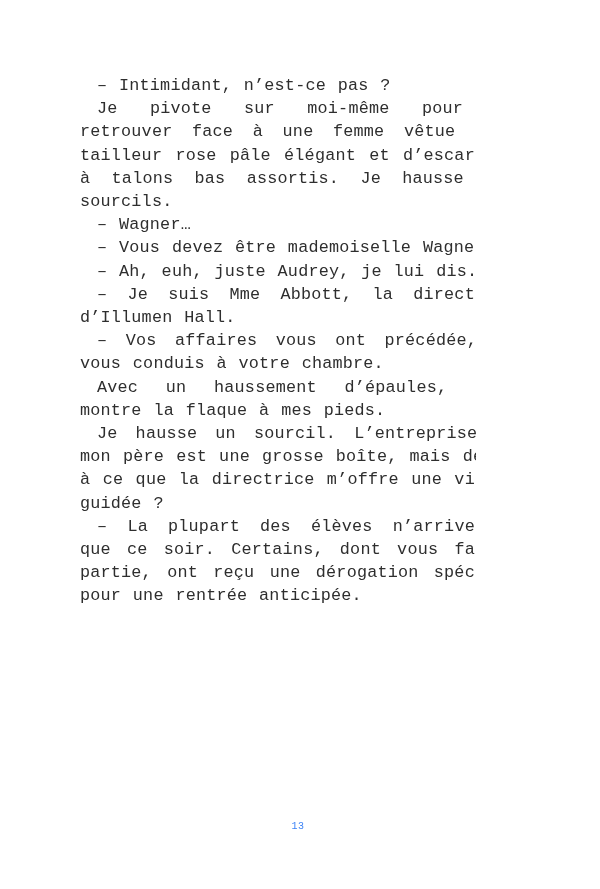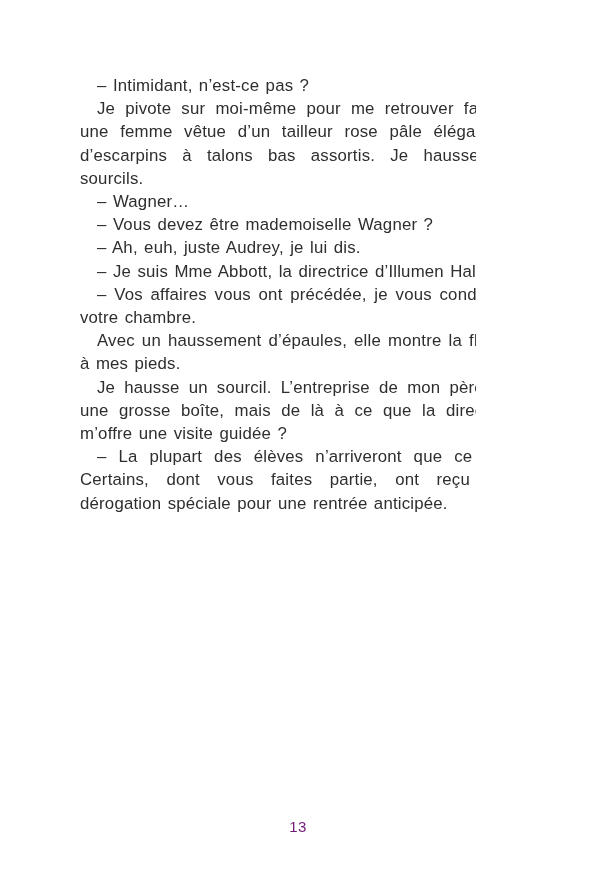--- a/index.html
+++ b/index.html
@@ -5,21 +5,21 @@
   html, body {
     margin: 0;
     padding: 0;
     background: #ffffff;
   }
   .book-page {
     position: relative;
     width: 476px;
     height: 889px;
     background: #ffffff;
-    font-family: Liberation Sans, sans-serif;
+    font-family: Liberation Mono, monospace;
     color: #2e2e2e;
     overflow: hidden;
   }
   .text-block {
     position: absolute;
     left: 80px;
     top: 74px;
     width: 436px;
     font-size: 16.8px;
     line-height: 23.2px;
@@ -36,23 +36,23 @@
   }
   .italic {
     font-style: italic;
   }
   .folio {
     position: absolute;
     left: 80px;
     top: 817px;
     width: 436px;
     text-align: center;
-    font-size: 15px;
+    font-size: 10px;
     line-height: 20px;
-    color: #701a75;
+    color: #3b82f6;
     letter-spacing: 0.5px;
   }
 </style>
 </head>
 <body>
 
 <div class="book-page">
   <div class="text-block">
       <p class="para"><span>– Intimidant, n’est-ce pas ?</span></p>
       <p class="para"><span>Je pivote sur moi-même pour me retrouver face à une femme vêtue d’un tailleur rose pâle élégant et d’escarpins à talons bas assortis. Je hausse les sourcils.</span></p>

